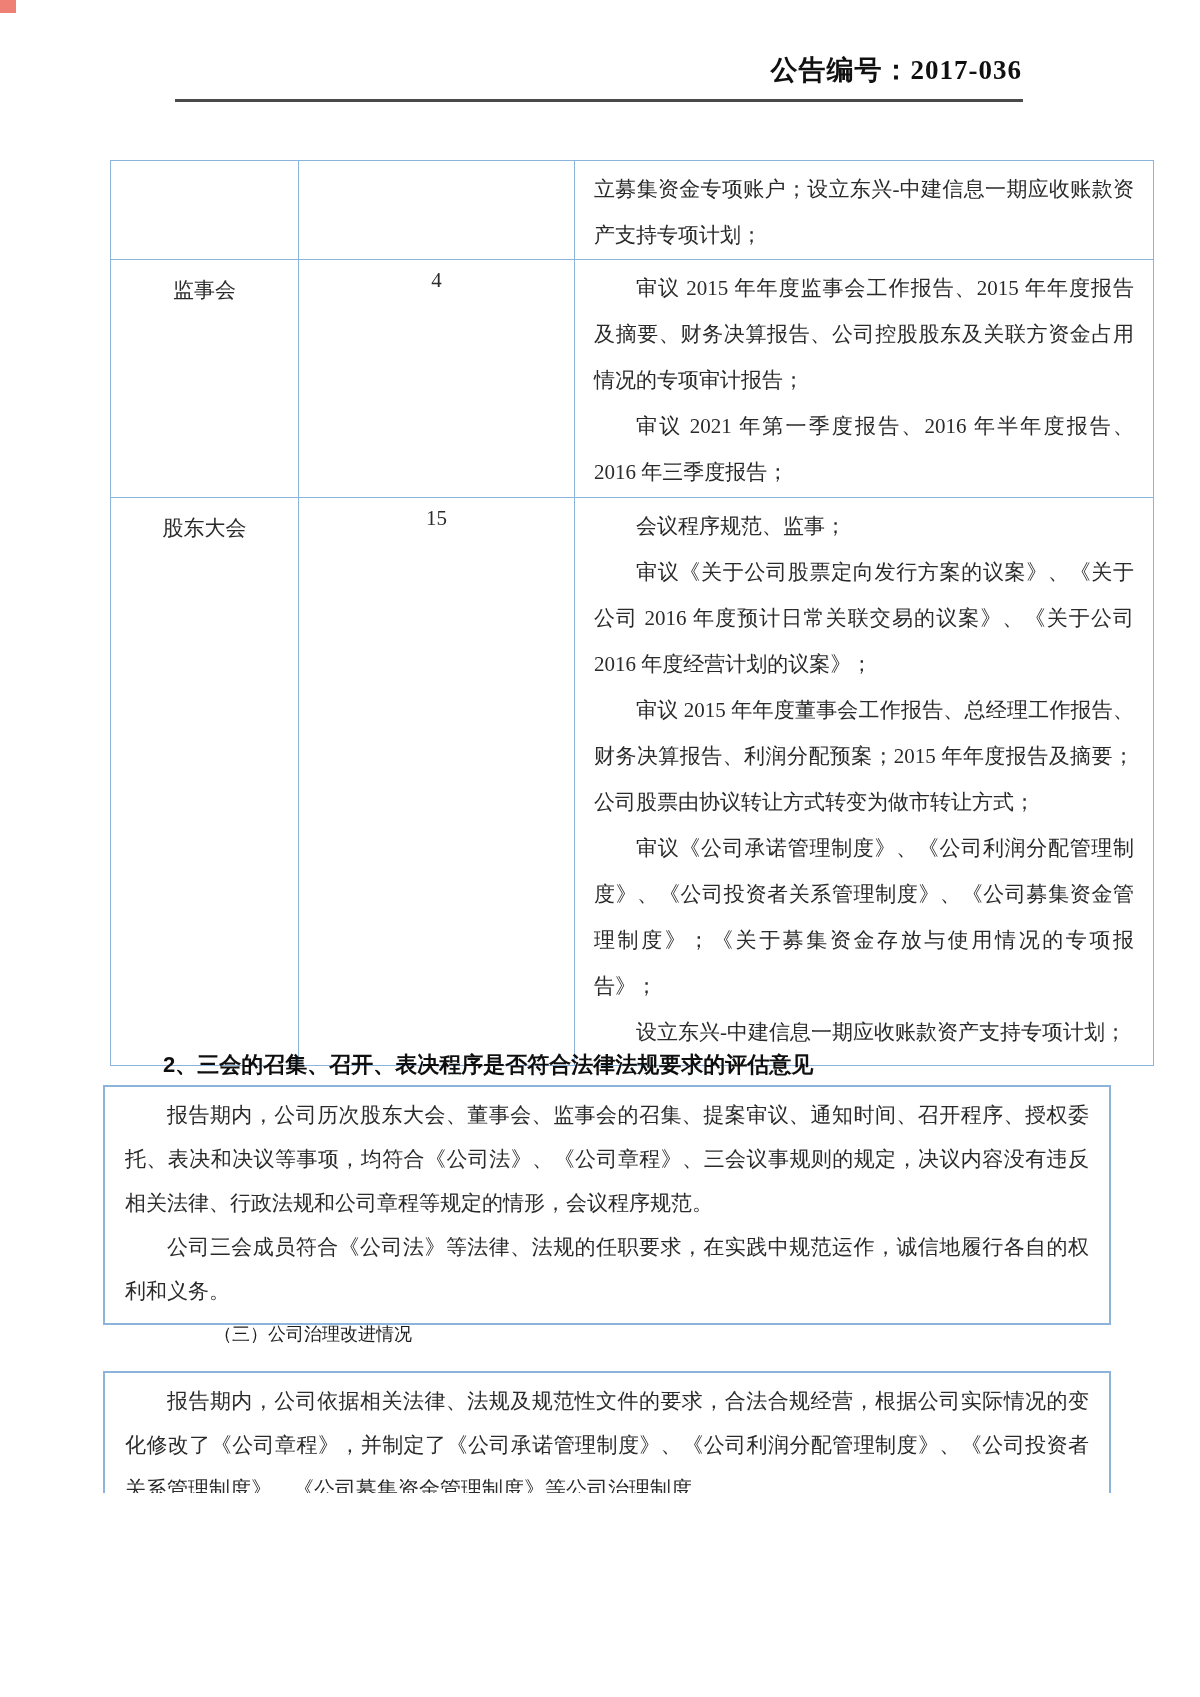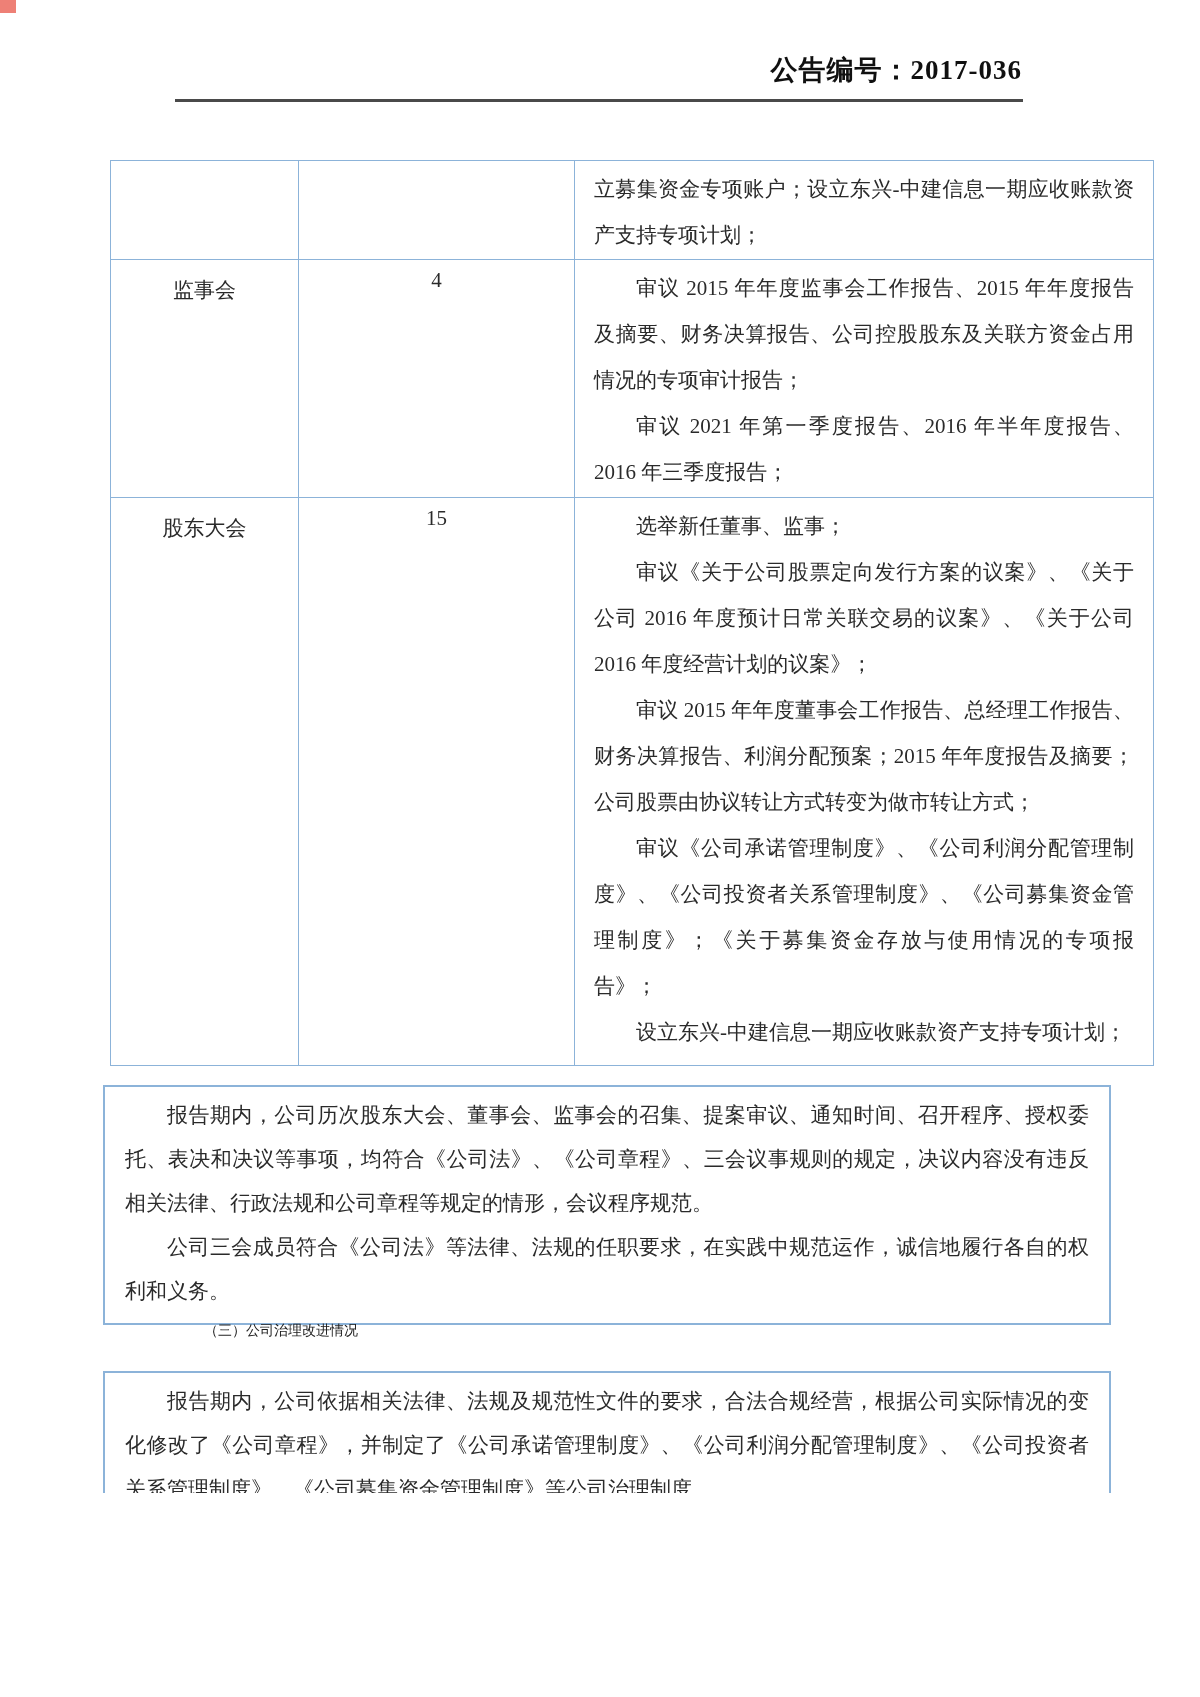--- a/index.html
+++ b/index.html
@@ -47,21 +47,21 @@
     position:absolute; left:103px; width:1008px; box-sizing:border-box;
     border:2px solid #8cb3d9; background:#ffffff;
     padding:6px 20px 10px 20px;
   }
   .text-box p {
     margin:0; font-size:21px; line-height:44px;
     text-indent:2em; text-align:justify; color:#2a2a2a;
   }
   #box1 { top:1085px; min-height:225px; }
   .sub-heading {
-    position:absolute; left:204px; top:1322px; font-size:14px;
+    position:absolute; left:214px; top:1322px; font-size:18px;
     color:#1c1c1c; white-space:nowrap;
   }
   #box2 { top:1371px; min-height:138px; }
 </style>
 </head>
 <body>
 
 <div class="page">
 
   <div class="corner-mark"></div>
@@ -84,30 +84,31 @@
         <td class="c-count">4</td>
         <td class="c-content">
             <p>审议 2015 年年度监事会工作报告、2015 年年度报告及摘要、财务决算报告、公司控股股东及关联方资金占用情况的专项审计报告；</p>
             <p>审议 2021 年第一季度报告、2016 年半年度报告、2016 年三季度报告；</p>
           </td>
       </tr>
       <tr class="r3">
         <td class="c-organ">股东大会</td>
         <td class="c-count">15</td>
         <td class="c-content">
-            <p>选举新任董事、监事；</p>
+            <p>会议程序规范、监事；</p>
             <p>审议《关于公司股票定向发行方案的议案》、《关于公司 2016 年度预计日常关联交易的议案》、《关于公司 2016 年度经营计划的议案》；</p>
             <p>审议 2015 年年度董事会工作报告、总经理工作报告、财务决算报告、利润分配预案；2015 年年度报告及摘要；公司股票由协议转让方式转变为做市转让方式；</p>
             <p>审议《公司承诺管理制度》、《公司利润分配管理制度》、《公司投资者关系管理制度》、《公司募集资金管理制度》；《关于募集资金存放与使用情况的专项报告》；</p>
             <p>设立东兴-中建信息一期应收账款资产支持专项计划；</p>
           </td>
       </tr>
     </tbody>
   </table>
 
+  <div class="section-heading">2、三会的召集、召开、表决程序是否符合法律法规要求的评估意见</div>
 
   <div class="text-box" id="box1">
       <p>报告期内，公司历次股东大会、董事会、监事会的召集、提案审议、通知时间、召开程序、授权委托、表决和决议等事项，均符合《公司法》、《公司章程》、三会议事规则的规定，决议内容没有违反相关法律、行政法规和公司章程等规定的情形，会议程序规范。</p>
       <p>公司三会成员符合《公司法》等法律、法规的任职要求，在实践中规范运作，诚信地履行各自的权利和义务。</p>
     </div>
 
   <div class="sub-heading">（三）公司治理改进情况</div>
 
   <div class="text-box" id="box2">
       <p>报告期内，公司依据相关法律、法规及规范性文件的要求，合法合规经营，根据公司实际情况的变化修改了《公司章程》，并制定了《公司承诺管理制度》、《公司利润分配管理制度》、《公司投资者关系管理制度》、《公司募集资金管理制度》等公司治理制度。</p>

